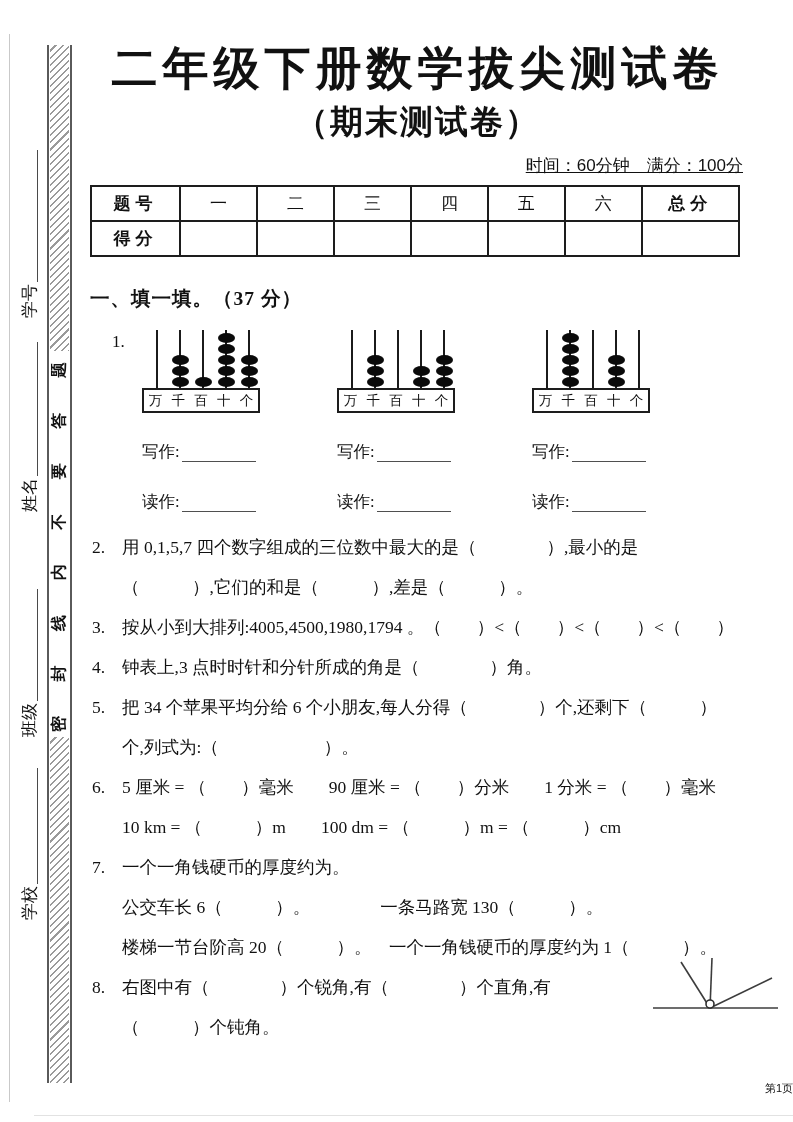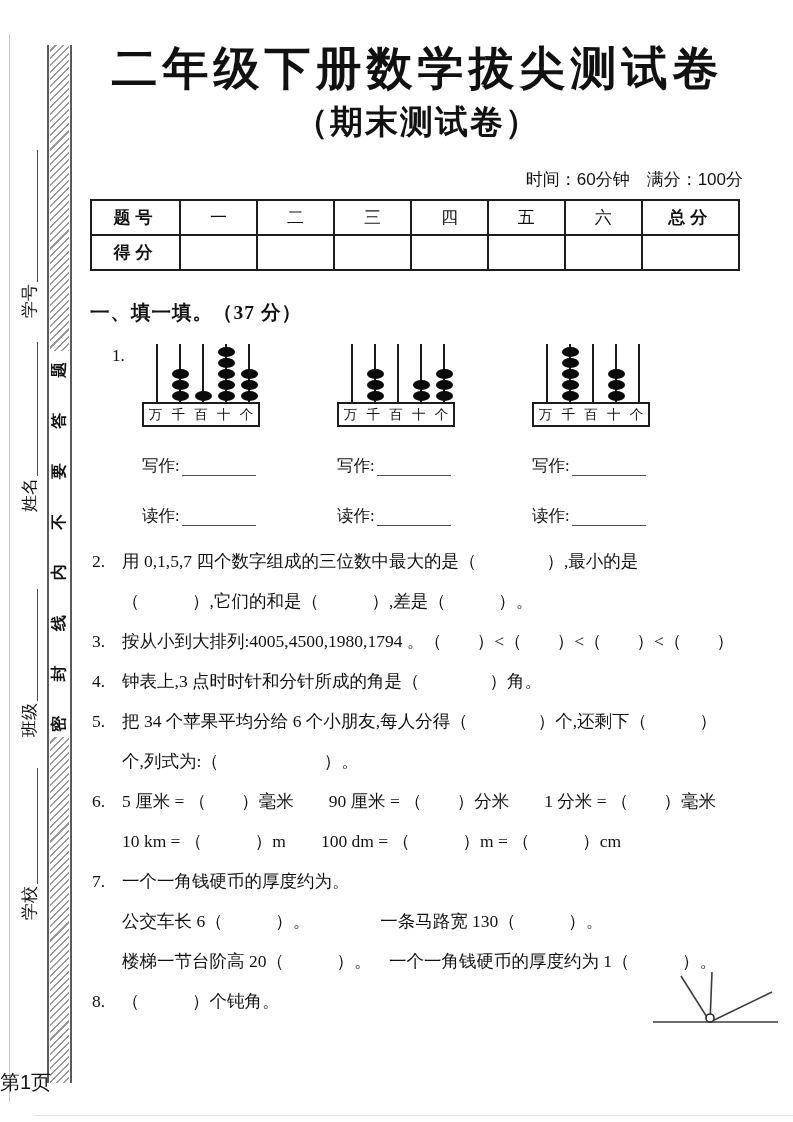--- a/index.html
+++ b/index.html
@@ -52,22 +52,23 @@
     text-align:center;font-size:46px;font-weight:bold;letter-spacing:5px;
     font-family:"Liberation Sans","DejaVu Sans",sans-serif;
     line-height:56px;
   }
   .page-subtitle{
     text-align:center;font-size:33px;font-weight:bold;letter-spacing:2px;
     font-family:"Liberation Sans","DejaVu Sans",sans-serif;
     margin-top:4px;line-height:44px;
   }
   .exam-meta{
-    text-align:right;font-size:17px;margin-top:24px;padding-right:2px;
+    text-align:right;font-size:17px;margin-top:10px;padding-right:2px;
     font-family:"Liberation Sans","DejaVu Sans",sans-serif;
+    text-decoration:underline;
   }
   table.score-table{border-collapse:collapse;width:650px;margin-top:8px;table-layout:fixed;}
   table.score-table td{border:2px solid #1d1d1d;height:33px;text-align:center;font-size:17px;padding:0;}
   td.hdr{font-weight:bold;letter-spacing:5px;font-family:"Liberation Sans","DejaVu Sans",sans-serif;}
   .section-heading{font-size:19.5px;font-weight:bold;margin-top:28px;letter-spacing:1px;}
 
   
   .q1-row{display:flex;margin-top:18px;padding-left:22px;}
   .qnum1{width:30px;flex:none;font-size:17px;padding-top:2px;}
   .abacus-group{width:162px;margin-right:33px;flex:none;}
@@ -87,22 +88,22 @@
 
   
   .questions{margin-top:14px;}
   .question{position:relative;display:flex;}
   .qnum{width:30px;flex:none;font-size:17.5px;line-height:40px;padding-left:2px;}
   .qlines{flex:1;}
   .qline{font-size:17.5px;line-height:40px;white-space:pre-wrap;}
   .qfigure{position:absolute;right:-38px;top:-12px;display:block;}
 
   .page-footer{
-    position:absolute;left:0;right:0;bottom:26px;text-align:left;
-    font-size:20px;font-family:"Liberation Sans","DejaVu Sans",sans-serif;
+    position:absolute;left:0;right:0;bottom:26px;text-align:right;
+    font-size:11px;font-family:"Liberation Sans","DejaVu Sans",sans-serif;
   }
 </style>
 </head>
 <body>
 
 <div class="page-edge-left"></div>
 <div class="page-edge-bottom"></div>
 
 <div class="seal-strip">
   <div class="hatch hatch-top"></div>
@@ -376,20 +377,21 @@
         <span class="qnum">7.</span>
         <div class="qlines">
           <div class="qline">一个一角钱硬币的厚度约为。</div>
           <div class="qline">公交车长 6（　　　）。　　　　一条马路宽 130（　　　）。</div>
           <div class="qline">楼梯一节台阶高 20（　　　）。　一个一角钱硬币的厚度约为 1（　　　）。</div>
         </div>
       </div>
       <div class="question">
         <span class="qnum">8.</span>
         <div class="qlines">
+          <div class="qline">右图中有（　　　　）个锐角,有（　　　　）个直角,有</div>
           <div class="qline">（　　　）个钝角。</div>
         </div>
         <svg id="angle-figure" class="qfigure" width="135" height="64" viewBox="0 0 135 64">
     <line x1="5" y1="53" x2="130" y2="53" stroke="#3c3c3c" stroke-width="1.6"></line>
     <line x1="62" y1="53" x2="33" y2="7" stroke="#3c3c3c" stroke-width="1.6"></line>
     <line x1="62" y1="53" x2="64" y2="3" stroke="#3c3c3c" stroke-width="1.6"></line>
     <line x1="62" y1="53" x2="124" y2="23" stroke="#3c3c3c" stroke-width="1.6"></line>
     <circle cx="62" cy="49" r="4" fill="#ffffff" stroke="#2e2e2e" stroke-width="1.6"></circle>
   </svg>
       </div>

